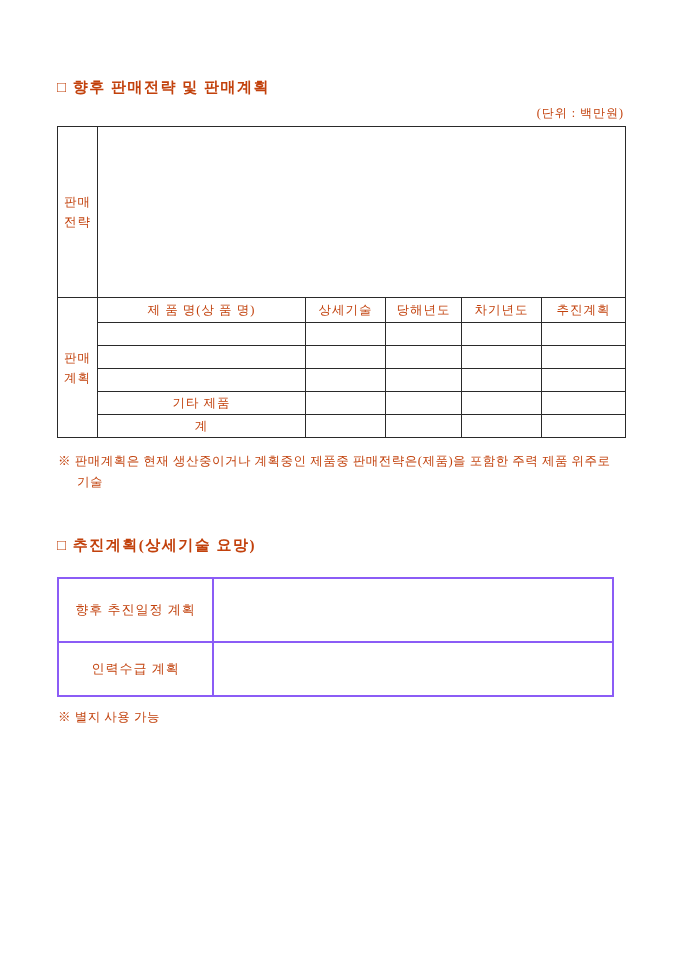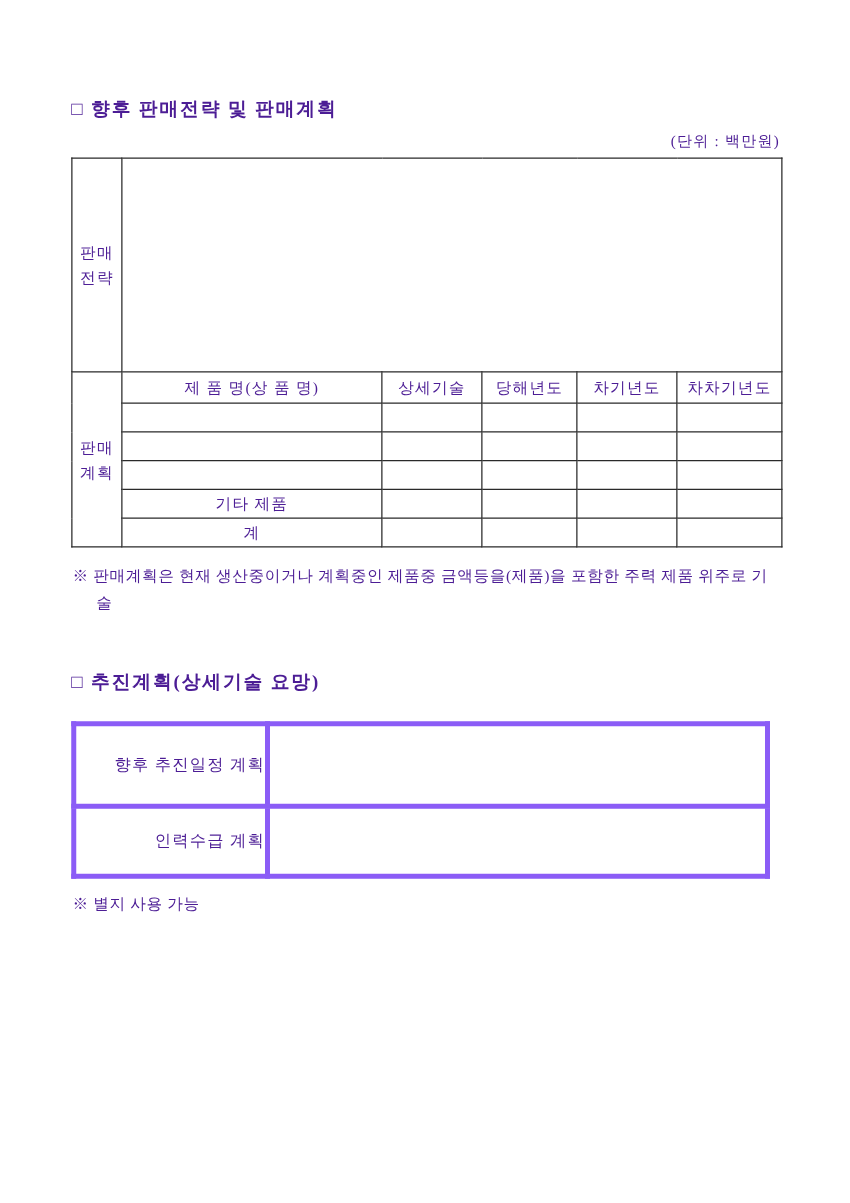--- a/index.html
+++ b/index.html
@@ -4,21 +4,21 @@
 <style>
   html,body { margin:0; padding:0; background:#e8e8e8; }
   .page {
     position:relative;
     width:680px; height:962px;
     margin:0 auto;
     background:#ffffff;
     box-sizing:border-box;
     padding:78px 55px 0 57px;
     font-family:"Liberation Serif","DejaVu Serif",serif;
-    color:#4c1d95;
+    color:#c2410c;
     overflow:hidden;
   }
   .sec-title {
     font-size:15px;
     font-weight:bold;
     letter-spacing:1.5px;
     margin:0;
   }
   .unit-note {
     text-align:right;
@@ -38,23 +38,23 @@
     letter-spacing:1px;
     overflow:hidden;
   }
   .t1 .side { width:40px; }
   .t1 .side div { line-height:1.6; }
   .t1 .big-cell { height:170px; }
   .t1 .hdr-row td { height:24px; }
   .t1 .data-row td { height:22px; }
   .t2 { width:555px; margin-top:22px; }
   .t2 td {
-    border:4px solid #8b5cf6;
+    border:2px solid #8b5cf6;
     font-size:13px;
-    text-align:right;
+    text-align:center;
     vertical-align:middle;
     padding:0;
     letter-spacing:1px;
     overflow:hidden;
   }
   .t2 .lbl-col { width:155px; }
   .t2 .r1 td { height:62px; }
   .t2 .r2 td { height:52px; }
   .t2 .r3 td { height:52px; }
   .t2 .r4 td { height:80px; }
@@ -106,21 +106,21 @@
     </tr>
     <tr class="hdr-row">
       <td class="side" rowspan="6">
         <div>판매</div>
         <div>계획</div>
       </td>
       <td>제 품 명(상 품 명)</td>
       <td>상세기술</td>
       <td>당해년도</td>
       <td>차기년도</td>
-      <td>차차기년도</td>
+      <td>추진계획</td>
     </tr>
     <tr class="data-row">
       <td></td>
       <td></td>
       <td></td>
       <td></td>
       <td></td>
     </tr>
     <tr class="data-row">
       <td></td>
@@ -147,21 +147,21 @@
       <td>계</td>
       <td></td>
       <td></td>
       <td></td>
       <td></td>
     </tr>
   </tbody>
     </table>
 
   <div class="notes">
-    <div class="note-line">※ 판매계획은 현재 생산중이거나 계획중인 제품중 금액등을(제품)을 포함한 주력 제품 위주로 기술</div>
+    <div class="note-line">※ 판매계획은 현재 생산중이거나 계획중인 제품중 판매전략은(제품)을 포함한 주력 제품 위주로 기술</div>
   </div>
 
   <h2 class="sec-title section2-title">□ 추진계획(상세기술 요망)</h2>
 
   <table class="t2">
     <colgroup>
       <col style="width:155px">
       <col style="width:400px">
     </colgroup>
     <tbody>

